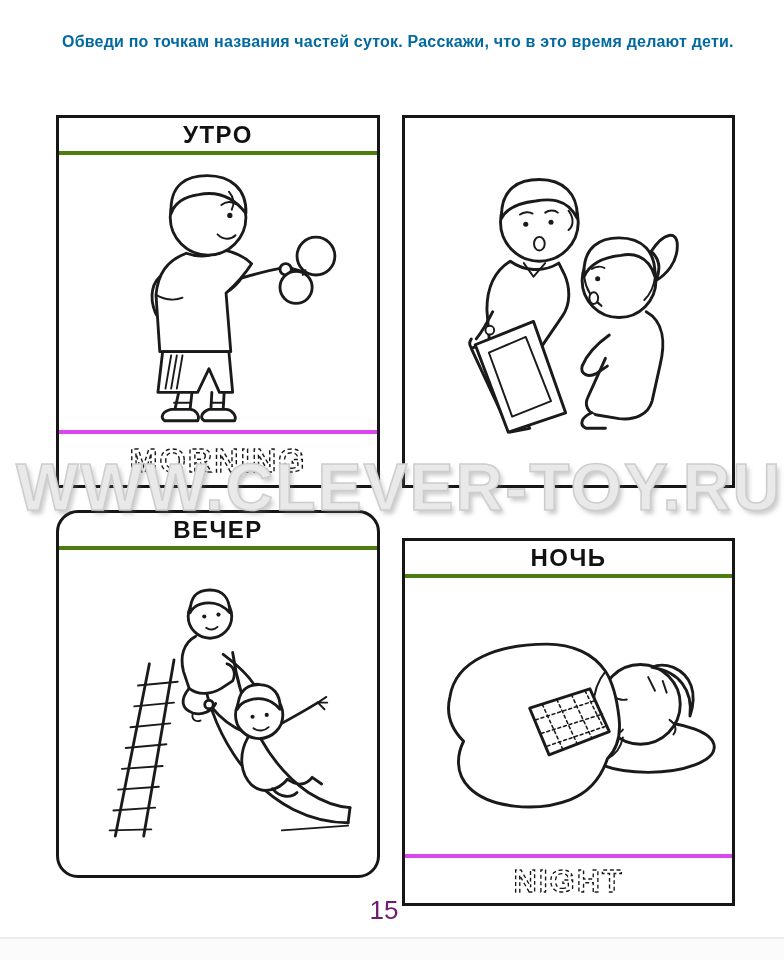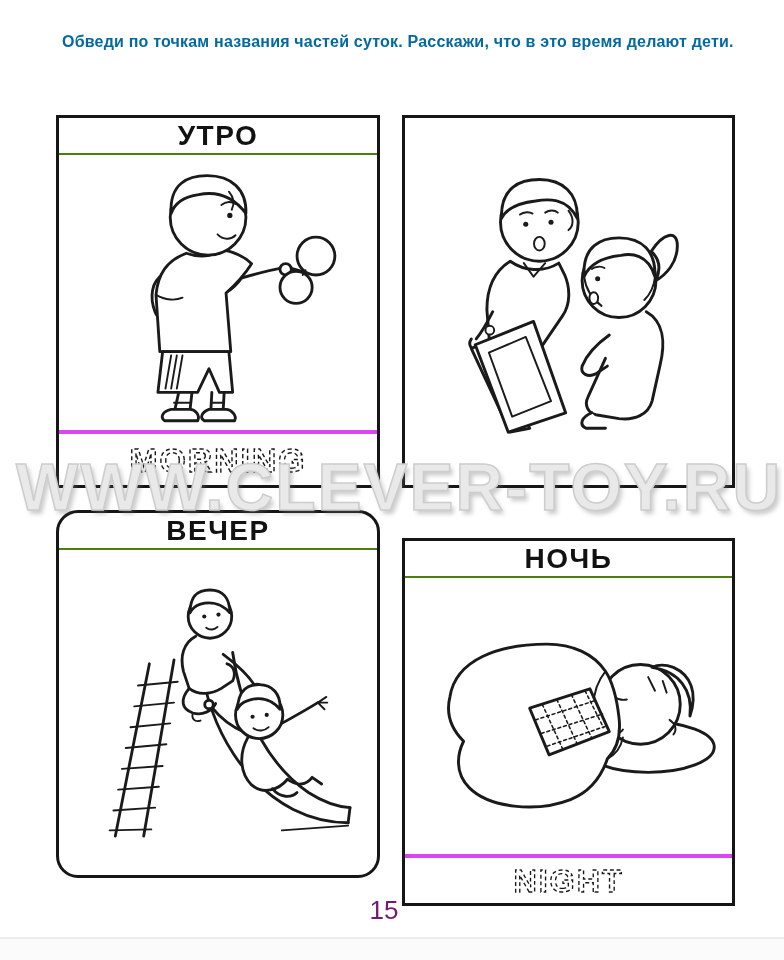--- a/index.html
+++ b/index.html
@@ -21,23 +21,23 @@
     position:absolute;
     border:3px solid #161616;
     background:#ffffff;
     display:flex; flex-direction:column;
   }
   .card.c0 { left:56px;  top:115px; width:324px; height:373px; }
   .card.c1 { left:402px; top:115px; width:333px; height:373px; }
   .card.c2 { left:56px;  top:510px; width:324px; height:368px;border-radius:22px; }
   .card.c3 { left:402px; top:538px; width:333px; height:368px; }
   .card-header {
-    height:37px; border-bottom:2px solid #4d7c0f;
+    height:37px; border-bottom:4px solid #4d7c0f;
     display:flex; align-items:center; justify-content:center;
-    font-size:28px; font-weight:bold; letter-spacing:1.5px;
+    font-size:24px; font-weight:bold; letter-spacing:1.5px;
   }
   .card-body { flex:1; display:flex; align-items:center; justify-content:center; overflow:hidden; }
   .card-body svg { display:block; }
   .card-footer {
     border-top:4px solid #d946ef;
     display:flex; align-items:center; justify-content:flex-end;
   }
   .c0 .card-footer, .c1 .card-footer { height:55px; }
   .c2 .card-footer, .c3 .card-footer { height:49px; }
   .trace-svg { width:100%; height:100%; }

